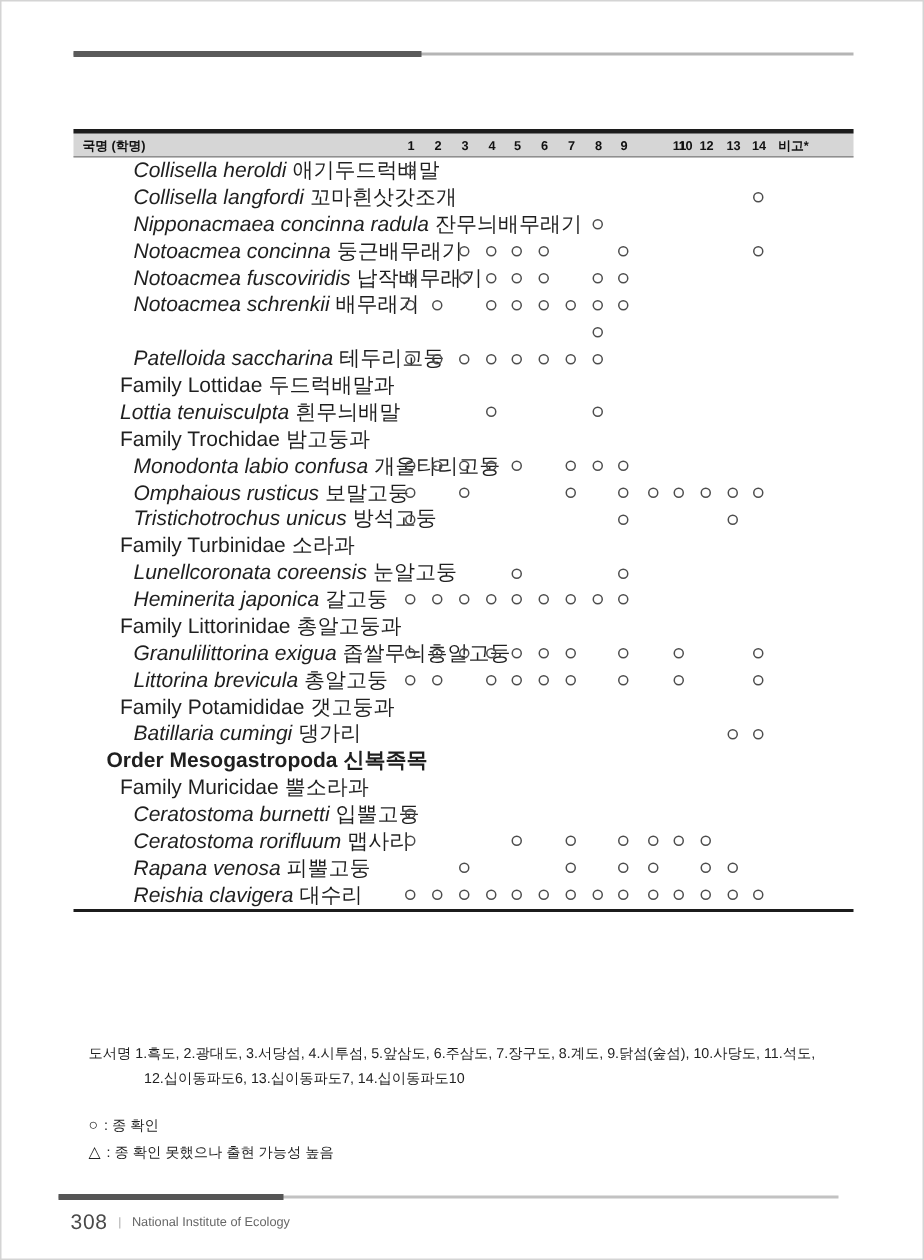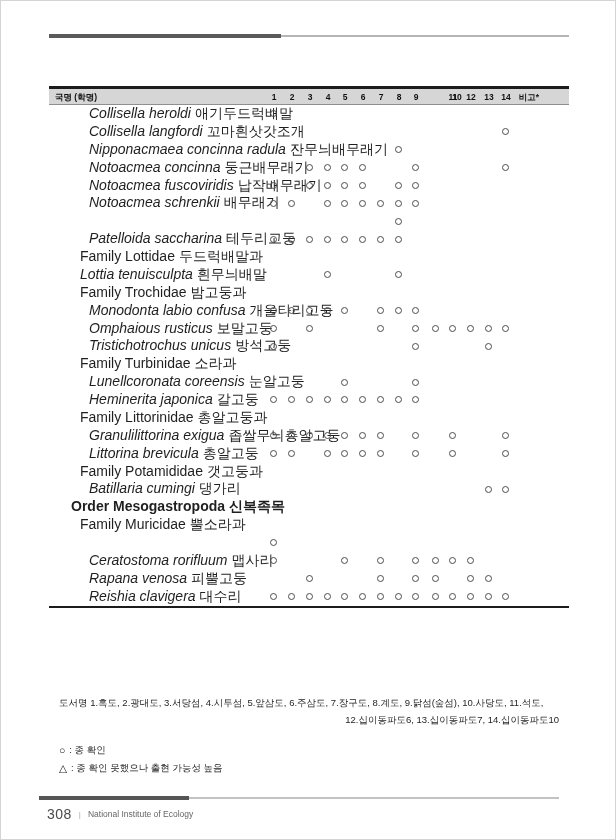--- a/index.html
+++ b/index.html
@@ -39,21 +39,21 @@
   .sp-row.lv-family .sp-name{left:31px;}
   .sp-row.lv-family .sp-name .latin{font-style:normal;}
   .sp-row.lv-species .sp-name{left:40px;}
   .sp-row.lv-species2 .sp-name{left:31px;}
   .mark-circle{
     position:absolute;top:5.4px;width:7px;height:7px;border:1px solid #4d4d4d;
     border-radius:50%;background:transparent;
   }
   
   .footnote{position:absolute;left:58px;top:693px;width:500px;font-size:9.5px;line-height:17px;color:#1f1f1f;}
-  .footnote .fn-line2{margin-left:37px;text-align:right;}
+  .footnote .fn-line2{margin-left:37px;}
   .legend{position:absolute;left:58px;top:740px;font-size:9.5px;color:#1f1f1f;}
   .legend .legend-row{display:flex;align-items:center;gap:4px;height:18px;}
   .legend .sym{font-size:10.5px;}
   
   .page-footer{position:absolute;left:38px;top:795px;width:520px;}
   .footer-rule{position:relative;height:4px;}
   .footer-rule .light{position:absolute;left:0;top:1px;width:100%;height:1.5px;background:#c2c2c2;}
   .footer-rule .dark{position:absolute;left:0;top:0;width:150px;height:3.5px;background:#555;}
   .footer-line{display:flex;align-items:center;gap:7px;margin-top:6px;margin-left:8px;}
   .footer-line .pageno{font-size:14px;color:#4a4a4a;letter-spacing:.5px;}
@@ -315,20 +315,24 @@
             <span class="korean">신복족목</span>
           </span>
         </div>
         <div class="sp-row lv-family">
           <span class="sp-name">
             <span class="latin">Family Muricidae</span>
             <span class="korean">뿔소라과</span>
           </span>
         </div>
         <div class="sp-row lv-species">
+          <span class="sp-name">
+            <span class="latin">Ceratostoma burnetti</span>
+            <span class="korean">입뿔고둥</span>
+          </span>
           <span class="mark-circle" title="○" style="left: 221.2px;"></span>
         </div>
         <div class="sp-row lv-species">
           <span class="sp-name">
             <span class="latin">Ceratostoma rorifluum</span>
             <span class="korean">맵사리</span>
           </span>
           <span class="mark-circle" title="○" style="left: 221.2px;"></span>
           <span class="mark-circle" title="○" style="left: 292.2px;"></span>
           <span class="mark-circle" title="○" style="left: 328.2px;"></span>

